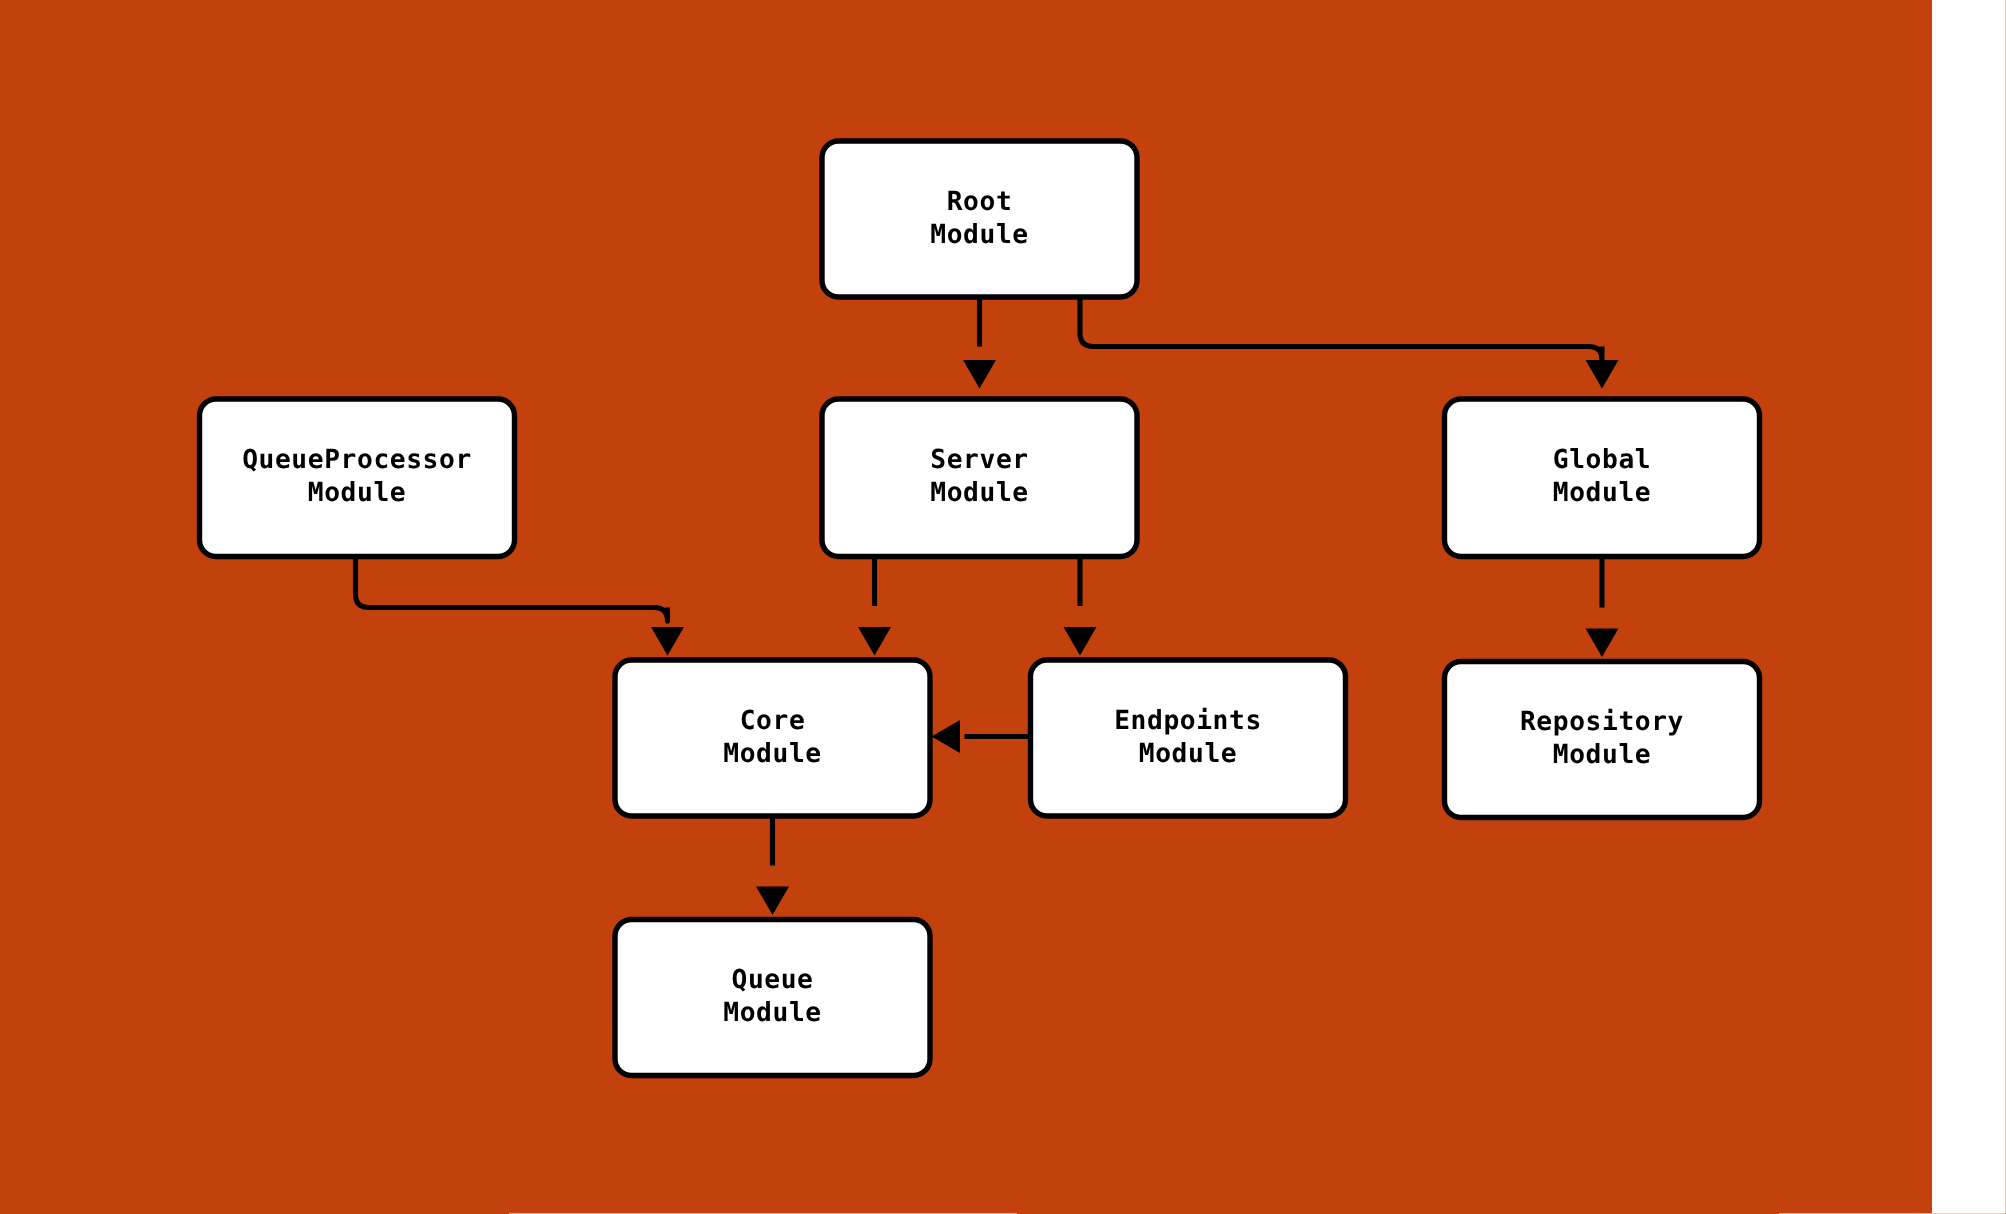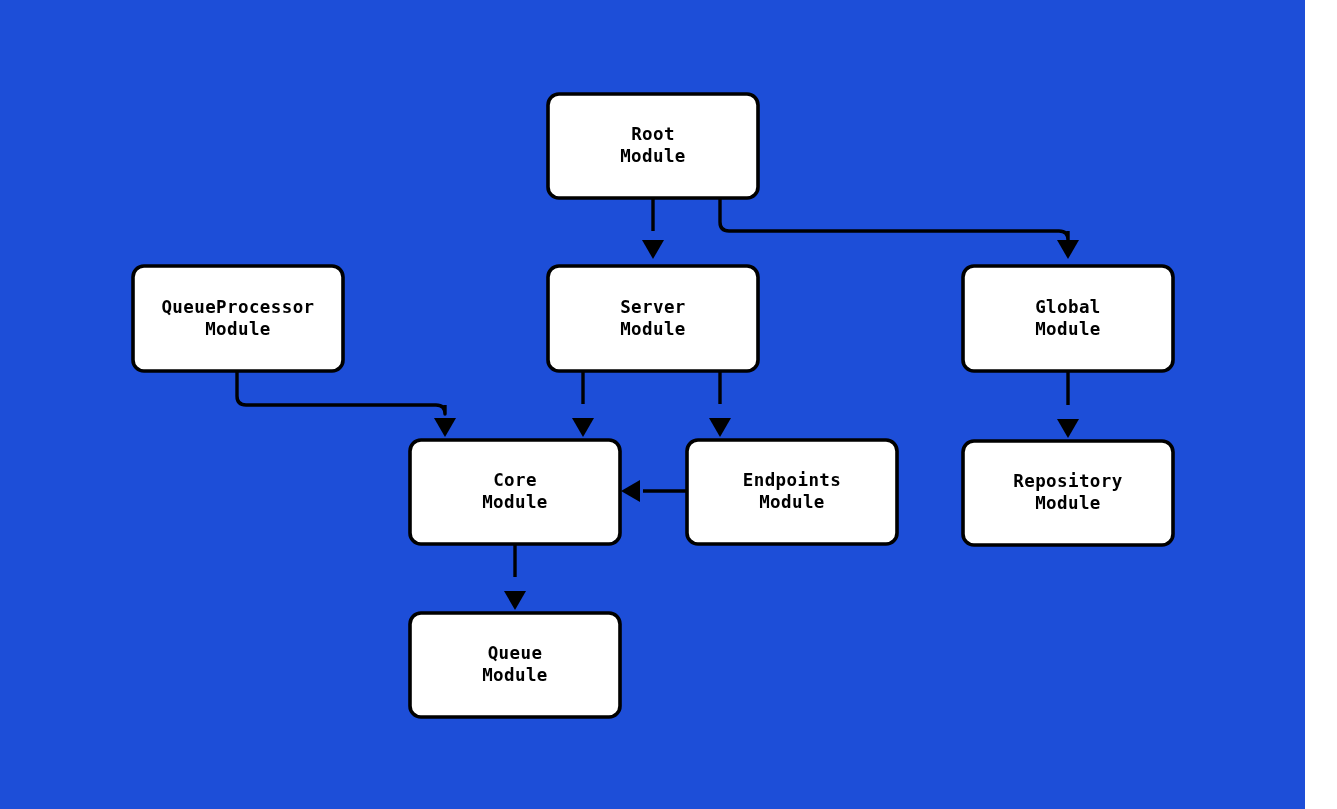--- a/index.html
+++ b/index.html
@@ -10,22 +10,21 @@
   body {
     width: 1337px;
     height: 809px;
     font-family: "DejaVu Sans Mono", "Liberation Mono", monospace;
     overflow: hidden;
   }
   #diagram-root {
     position: relative;
     width: 1288px;
     height: 809px;
-    background: #1d4ed8;
-    padding-left: 17px;
+    background: #c2410c;
   }
   svg#diagram-canvas {
     position: absolute;
     left: 0;
     top: 0;
     width: 1337px;
     height: 809px;
     display: block;
   }
   .node-box {

